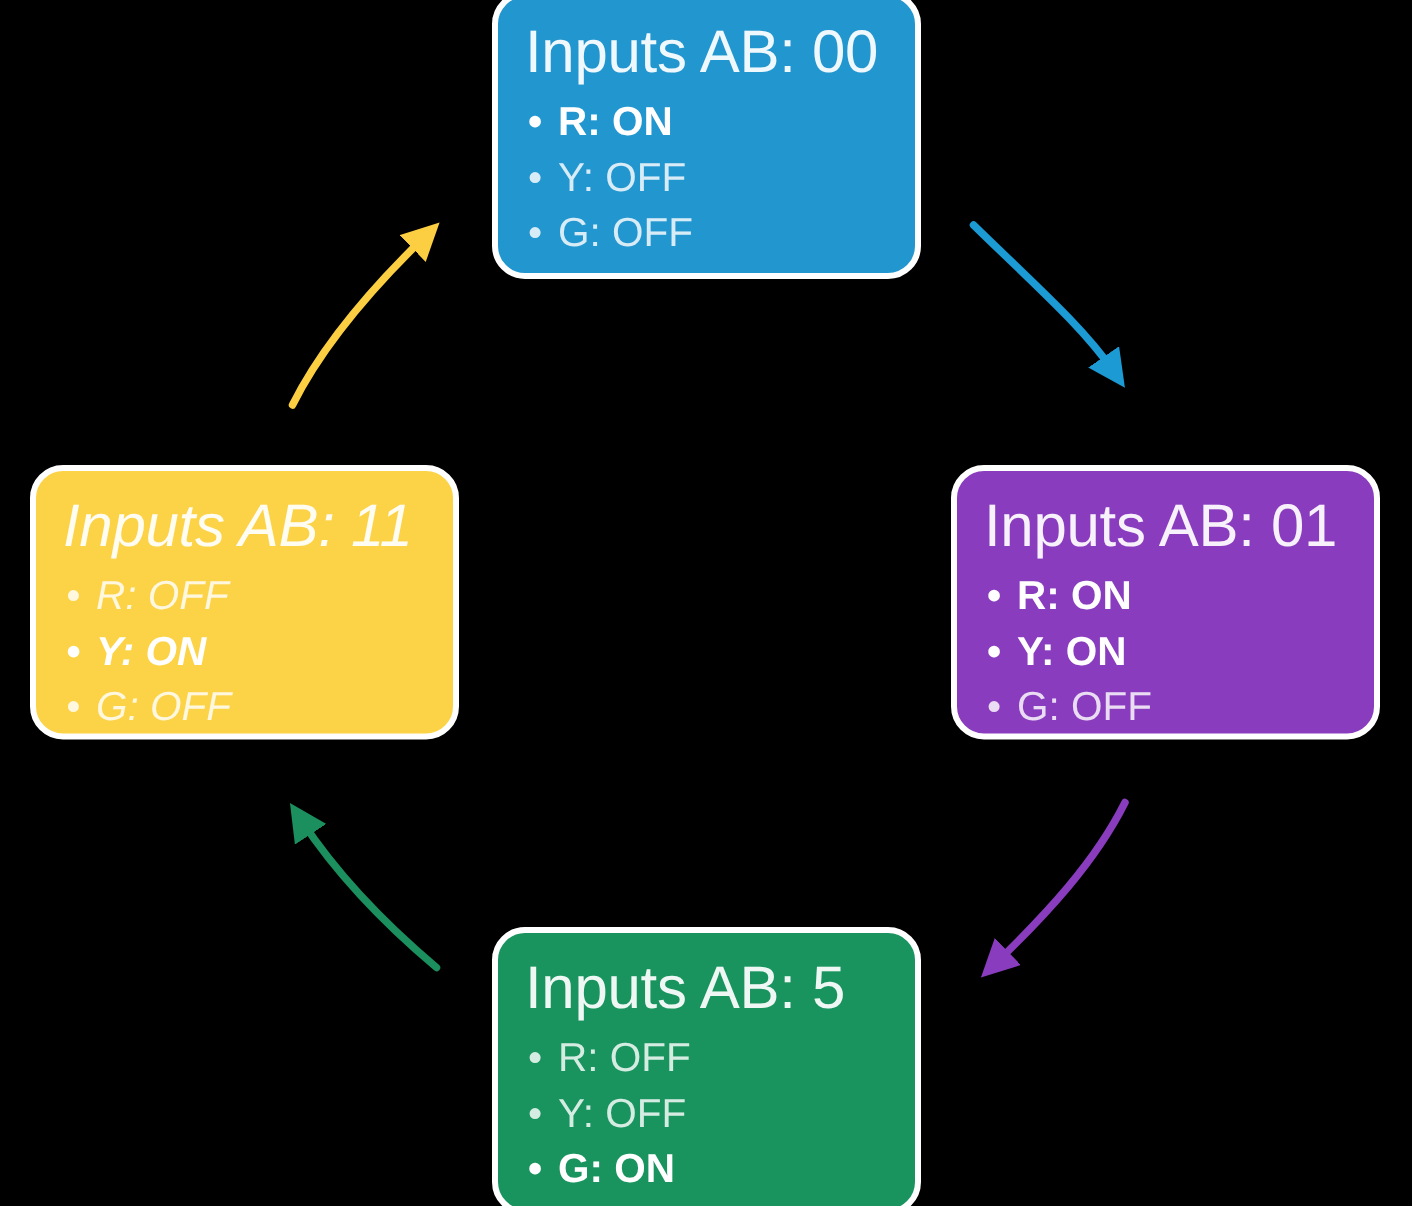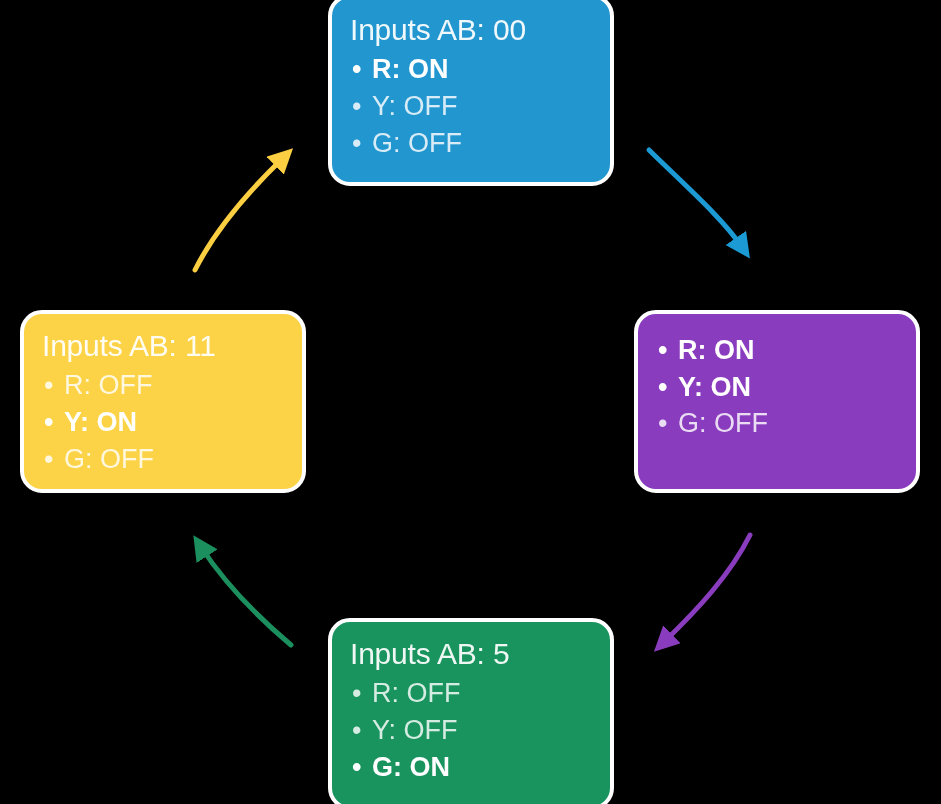--- a/index.html
+++ b/index.html
@@ -30,21 +30,21 @@
   }
   .state-node {
     position: absolute;
     box-sizing: border-box;
     border-radius: 22px;
     border: 4px solid #ffffff;
     padding: 14px 18px 10px 18px;
     color: #ffffff;
   }
   .node-title {
-    font-size: 30px;
+    font-size: 40px;
     font-weight: 300;
     letter-spacing: -0.2px;
     line-height: 1.18;
     color: rgba(255,255,255,0.93);
     white-space: nowrap;
   }
   .node-list {
     list-style: none;
     margin: 4px 0 0 0;
     padding: 0;
@@ -67,21 +67,21 @@
     left: 2px;
     top: 0;
     font-size: 27px;
     line-height: 1.36;
   }
 
   
   #node-00 { left: 328px; top: -6px;  width: 286px; height: 192px; }
   #node-01 { left: 634px; top: 310px; width: 286px; height: 183px; }
   #node-10 { left: 328px; top: 618px; width: 286px; height: 192px; }
-  #node-11 { left: 20px;  top: 310px; width: 286px; height: 183px; }
+  #node-11 { left: 20px;  top: 310px; width: 286px; height: 183px; font-style: italic; }
 </style>
 </head>
 <body>
 
 <div id="stage" style="background: rgb(0, 0, 0);">
 
   <svg class="arrow-layer" width="941" height="804" viewBox="0 0 941 804" xmlns="http://www.w3.org/2000/svg">
     <defs>
       <marker id="head-blue" markerWidth="5" markerHeight="5" refX="2.2" refY="2.5" orient="auto" markerUnits="strokeWidth">
         <path d="M0,0 L5,2.5 L0,5 z" fill="#1b9ad4"></path>
@@ -118,20 +118,21 @@
         <span>Y: OFF</span>
       </li>
       <li>
         <span class="bullet">•</span>
         <span>G: OFF</span>
       </li>
     </ul>
   </div>
 
   <div class="state-node" id="node-01" style="background: rgb(138, 60, 190); border-color: rgb(255, 255, 255);">
+    <div class="node-title">Inputs AB: 01</div>
     <ul class="node-list">
       <li class="on">
         <span class="bullet">•</span>
         <span>R: ON</span>
       </li>
       <li class="on">
         <span class="bullet">•</span>
         <span>Y: ON</span>
       </li>
       <li>

